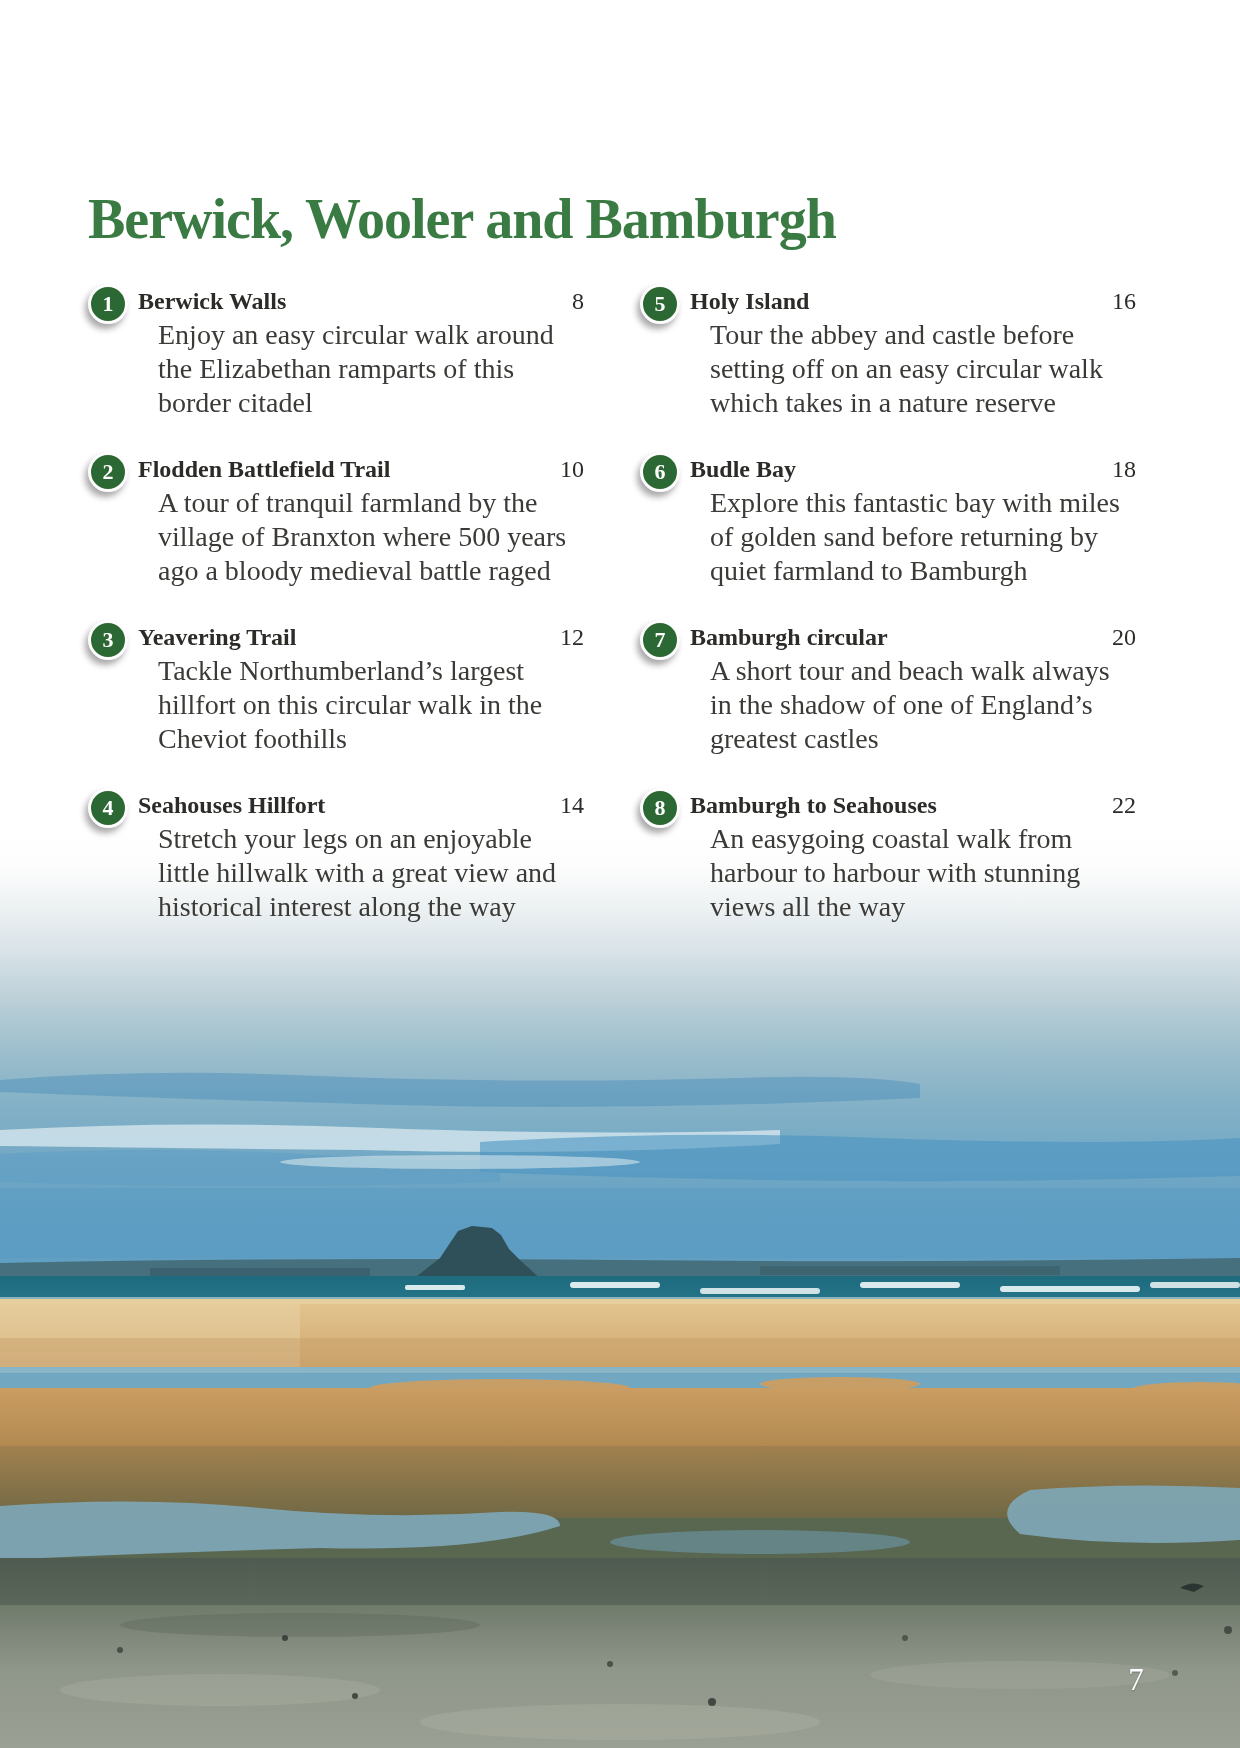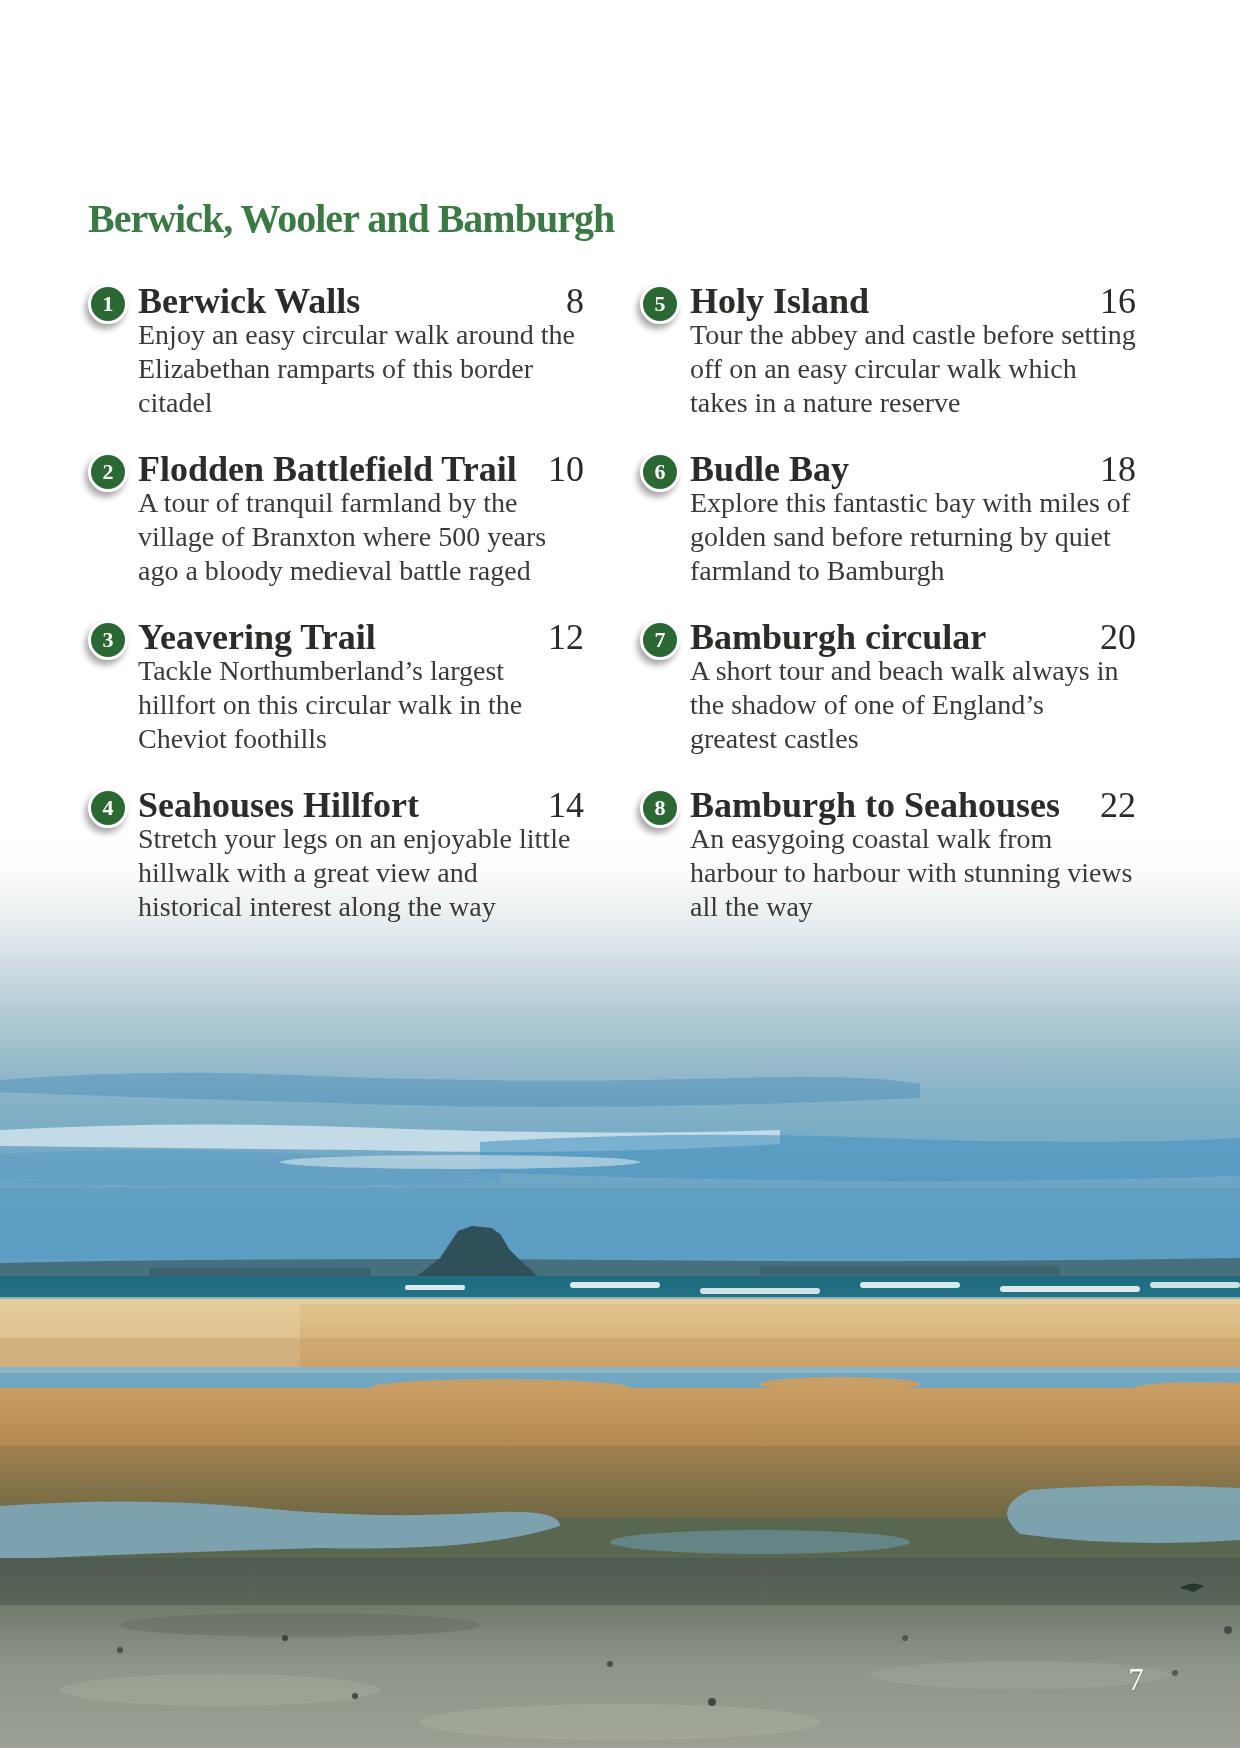--- a/index.html
+++ b/index.html
@@ -18,45 +18,45 @@
     position:absolute;left:1112px;top:1662px;width:48px;
     text-align:center;font-size:31px;color:#ffffff;z-index:3;
     text-shadow:0 1px 2px rgba(0,0,0,.25);
   }
   
   .content{
     position:absolute;left:88px;top:188px;width:1048px;z-index:2;
   }
   h1.page-title{
     margin:0 0 34px 0;
-    font-size:40px;line-height:62px;font-weight:bold;
+    font-size:56px;line-height:62px;font-weight:bold;
     letter-spacing:-1px;color:#3a7b44;
   }
   .columns{display:flex;gap:56px;}
   .col{width:496px;display:flex;flex-direction:column;}
   .walk{
     display:flex;align-items:flex-start;
     margin-bottom:32px;min-height:136px;
   }
   .badge{
     flex:0 0 auto;width:34px;height:34px;margin-right:10px;margin-top:0;
     background:#2c6833;border:3px solid #fdfdfd;border-radius:50%;
     box-shadow:-3px 5px 6px rgba(40,40,40,.40);
     color:#ffffff;font-size:22px;font-weight:bold;
     display:flex;align-items:center;justify-content:center;
   }
   .walk-body{flex:1 1 auto;width:452px;}
   .walk-head{
     display:flex;justify-content:space-between;align-items:baseline;
-    font-size:36px;line-height:34px;
+    font-size:24px;line-height:34px;
   }
   .walk-title{font-weight:bold;color:#2d2b28;}
   .walk-page{font-weight:normal;color:#2d2b28;}
   .walk-desc{
-    font-size:28px;line-height:34px;color:#3b3a37;
+    font-size:28px;line-height:34px;color:#3b3a37;margin-left:20px;
   }
 </style>
 </head>
 <body>
 
 <div class="photo-wrap">
   <svg viewBox="0 0 1240 918" preserveAspectRatio="none">
     <defs>
       <linearGradient id="sky" x1="0" y1="0" x2="0" y2="1">
         <stop offset="0%" stop-color="#ffffff"></stop>

